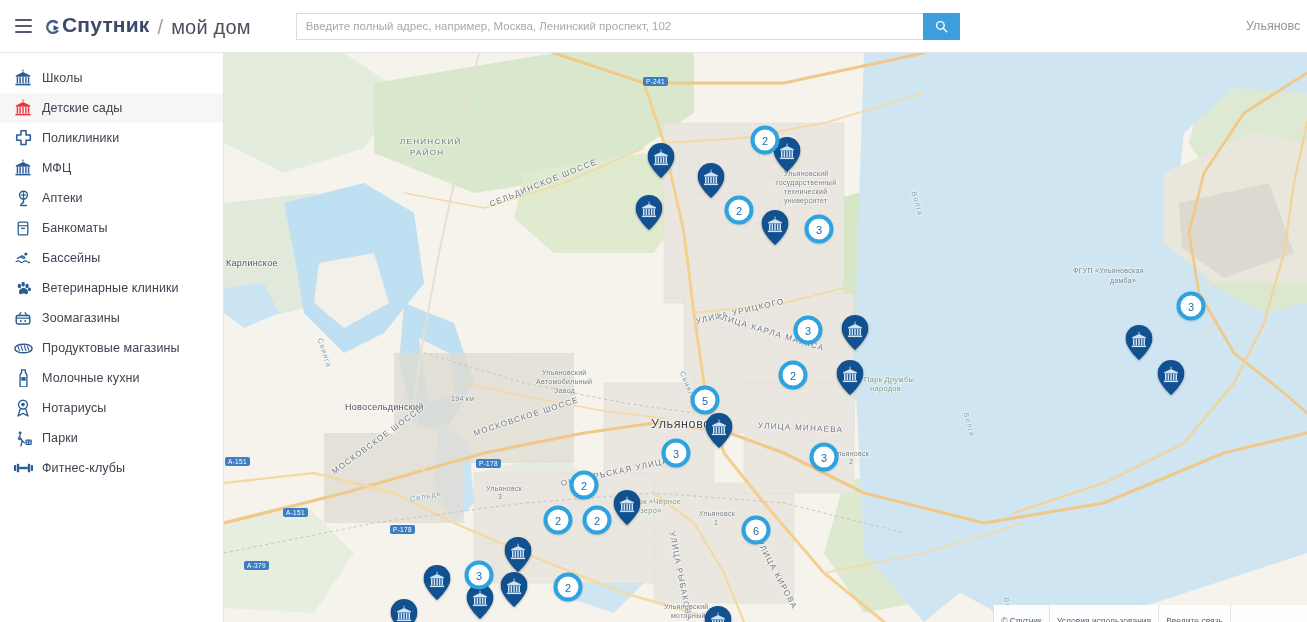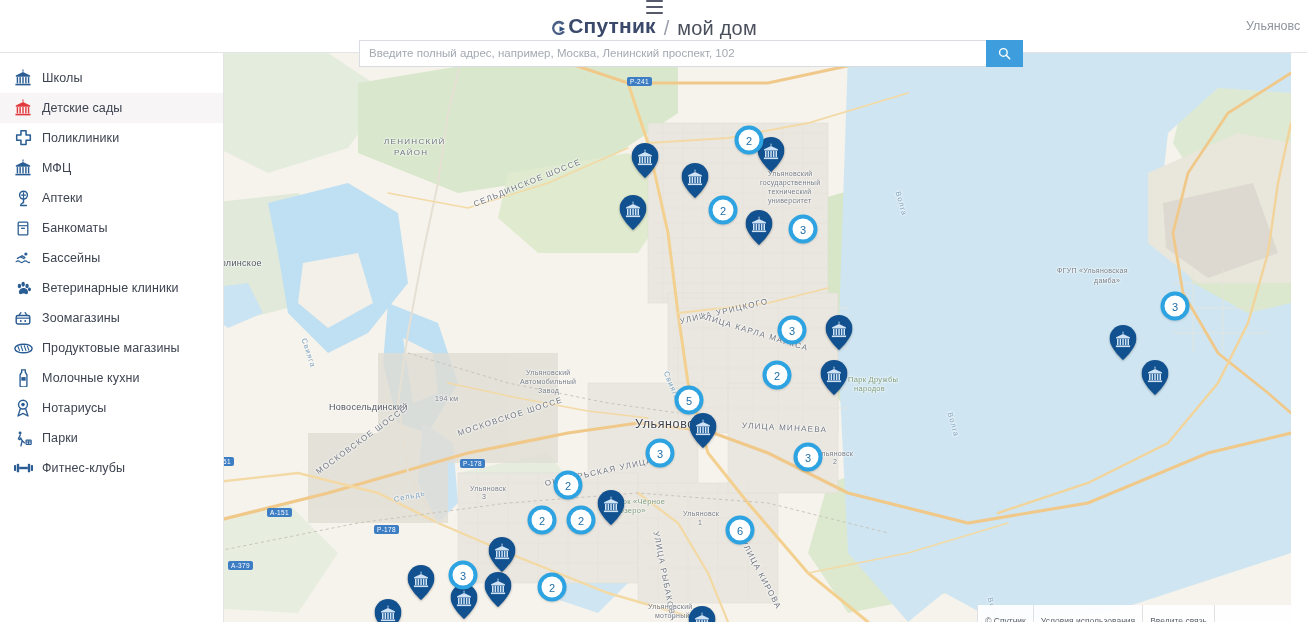--- a/index.html
+++ b/index.html
@@ -13,21 +13,20 @@
   #app { position: relative; width: 1307px; height: 622px; }
 
   
   .header {
     position: absolute; top: 0; left: 0;
     width: 1307px; height: 53px;
     background: #ffffff;
     border-bottom: 1px solid #e2e4e7;
     display: flex; align-items: center;
     z-index: 40;
-    flex-direction: column;
   }
   .burger {
     width: 44px; height: 53px;
     display: flex; flex-direction: column; align-items: center; justify-content: center;
     gap: 4px; cursor: pointer; padding-left: 2px;
   }
   .burger i { display: block; width: 17px; height: 2px; background: #55596b; border-radius: 1px; }
 
   .brand { display: flex; align-items: baseline; white-space: nowrap; }
   .brand-logo {
@@ -37,21 +36,21 @@
   .logo-mark {
     display: inline-block; width: 17px; height: 17px; position: relative;
     margin-right: 1px; top: 2px;
   }
   .logo-mark svg { display: block; }
   .brand-sep { font-size: 20px; color: #9aa0ab; margin: 0 8px; font-weight: 300; }
   .brand-sub { font-size: 20px; color: #4a4f5c; font-weight: 400; letter-spacing: .2px; }
 
   
   .search-wrap {
-    margin-left: 75px;
+    margin-left: 45px;
     display: flex; align-items: flex-start;
     height: 27px;
   }
   .search-input {
     width: 627px; height: 27px;
     border: 1px solid #d9dde2; border-right: none;
     background: #fff;
     font-size: 11.5px; color: #2e3238;
     padding: 0 9px;
     font-family: "Liberation Sans", sans-serif;
@@ -94,21 +93,21 @@
     color: #2a5d94;
   }
   .side-item.active .ico { color: #e2393d; }
   .side-item .lbl {
     font-size: 12.5px; color: #3d4350; margin-left: 4px;
     letter-spacing: .1px; white-space: nowrap;
   }
 
   
   .map {
-    position: absolute; top: 53px; left: 208px;
+    position: absolute; top: 53px; left: 224px;
     width: 1083px; height: 569px;
     overflow: hidden;
     background: #f2efe9;
   }
   .map svg { display: block; position: absolute; top:0; left:0; }
 
   .maplabel {
     position: absolute;
     color: #6f7580;
     font-size: 8px;

